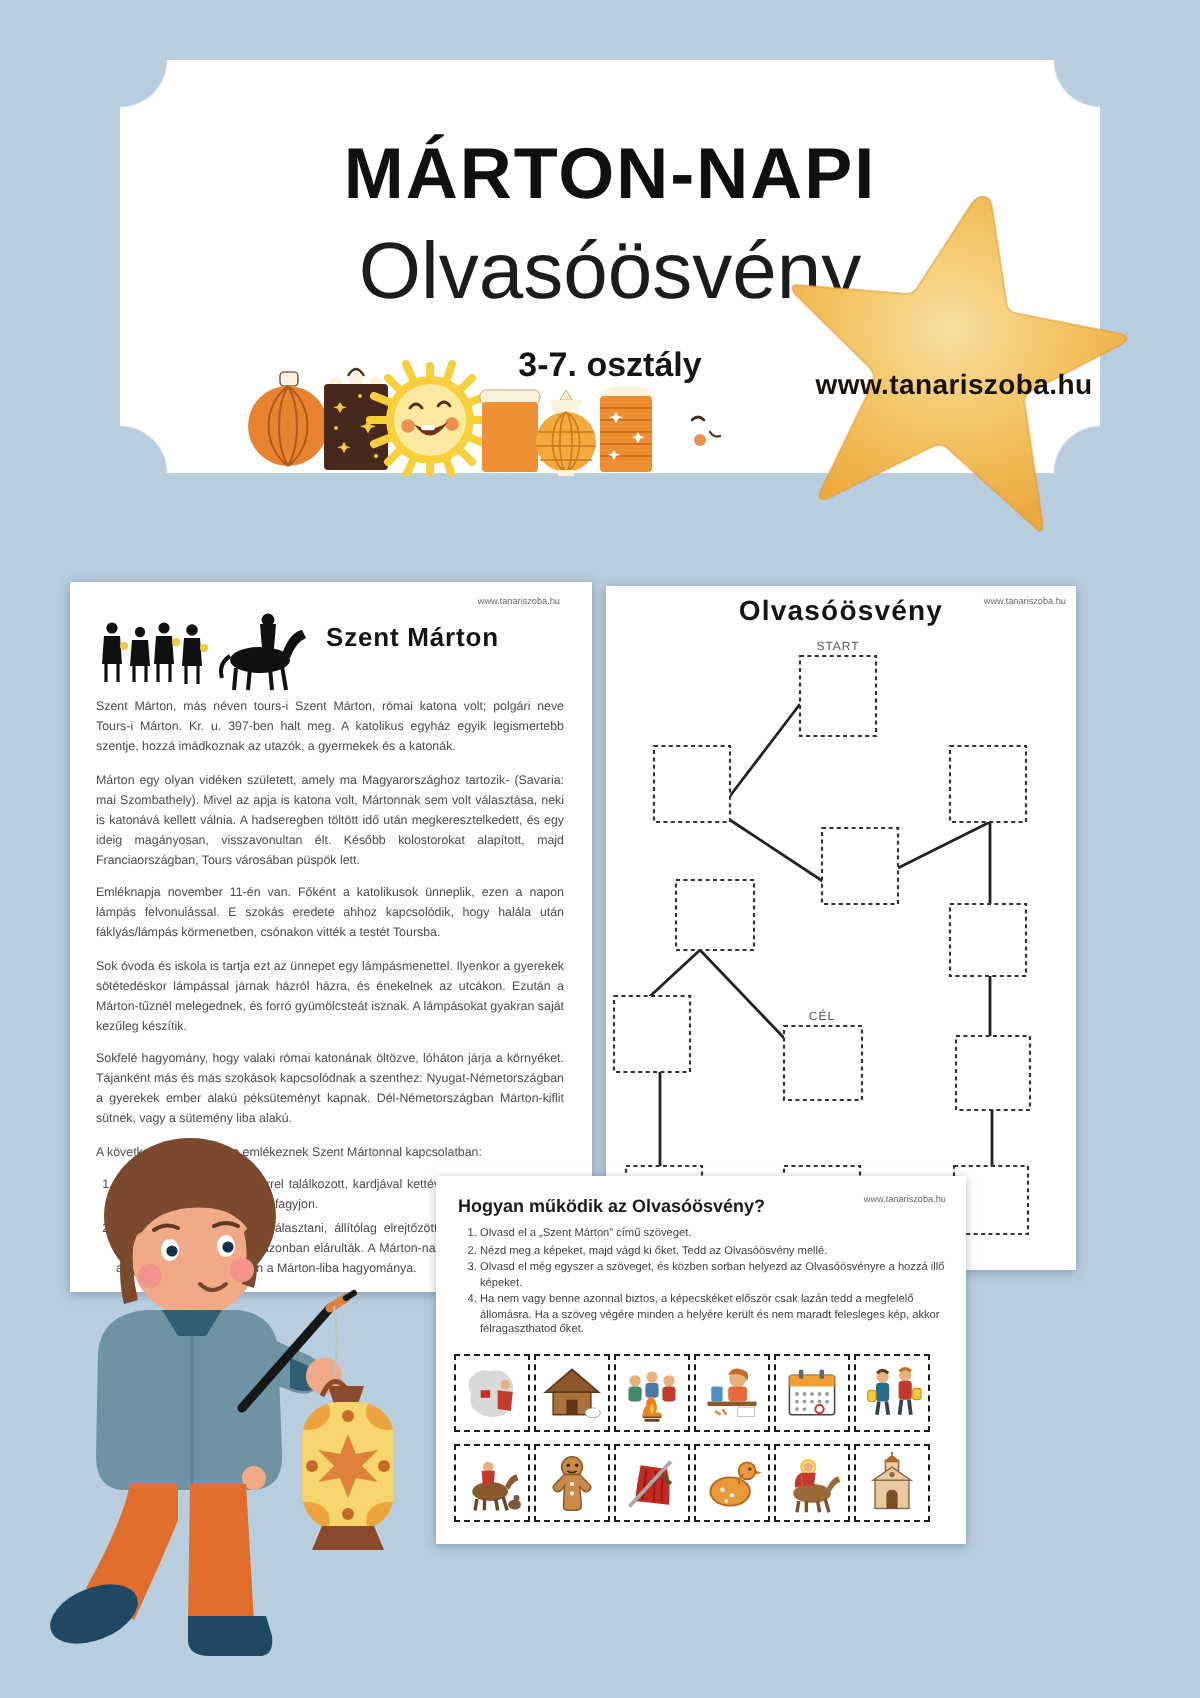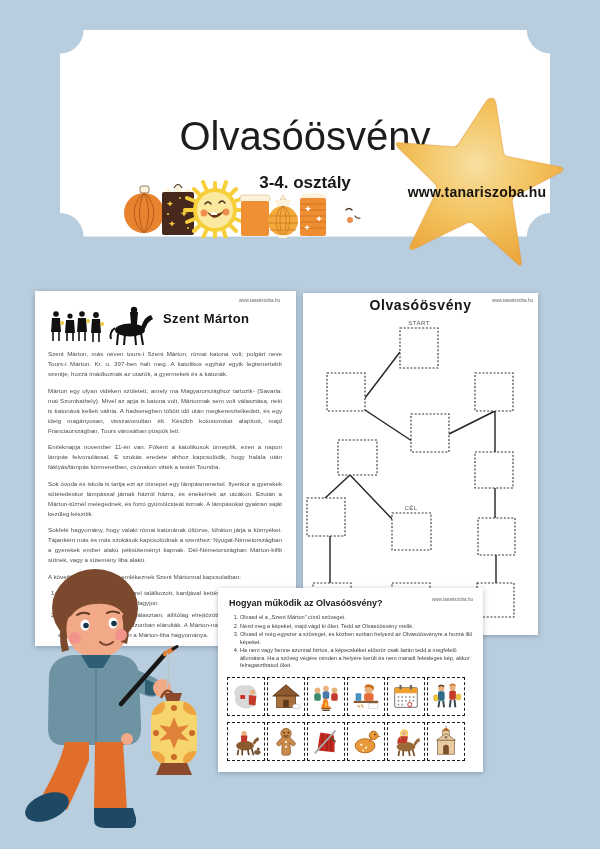--- a/index.html
+++ b/index.html
@@ -61,22 +61,23 @@
   .tile svg{display:block;}
 
   .boy{position:absolute;left:15px;top:558px;width:215px;height:285px;z-index:3;}
 </style>
 </head>
 <body>
 
 <div class="stage">
 
   <div class="hero">
+    <div class="hero-title">MÁRTON-NAPI</div>
     <div class="hero-subtitle">Olvasóösvény</div>
-    <div class="hero-grade">3-4. osztály</div>
+    <div class="hero-grade">3-7. osztály</div>
 
     <svg class="lantern-row" viewBox="0 0 250 68">
 
       <g>
         <rect x="18" y="16" width="9" height="7" rx="2" fill="#fdf3dc" stroke="#4a2e1a" stroke-width="0.6"></rect>
         <circle cx="22" cy="43" r="20" fill="#e8822f"></circle>
         <path d="M22,23 C9,33 9,53 22,63 M22,23 C35,33 35,53 22,63 M22,23 C16,33 16,53 22,63 M22,23 C28,33 28,53 22,63" fill="none" stroke="#b35a17" stroke-width="1"></path>
       </g>
 
       <g>

